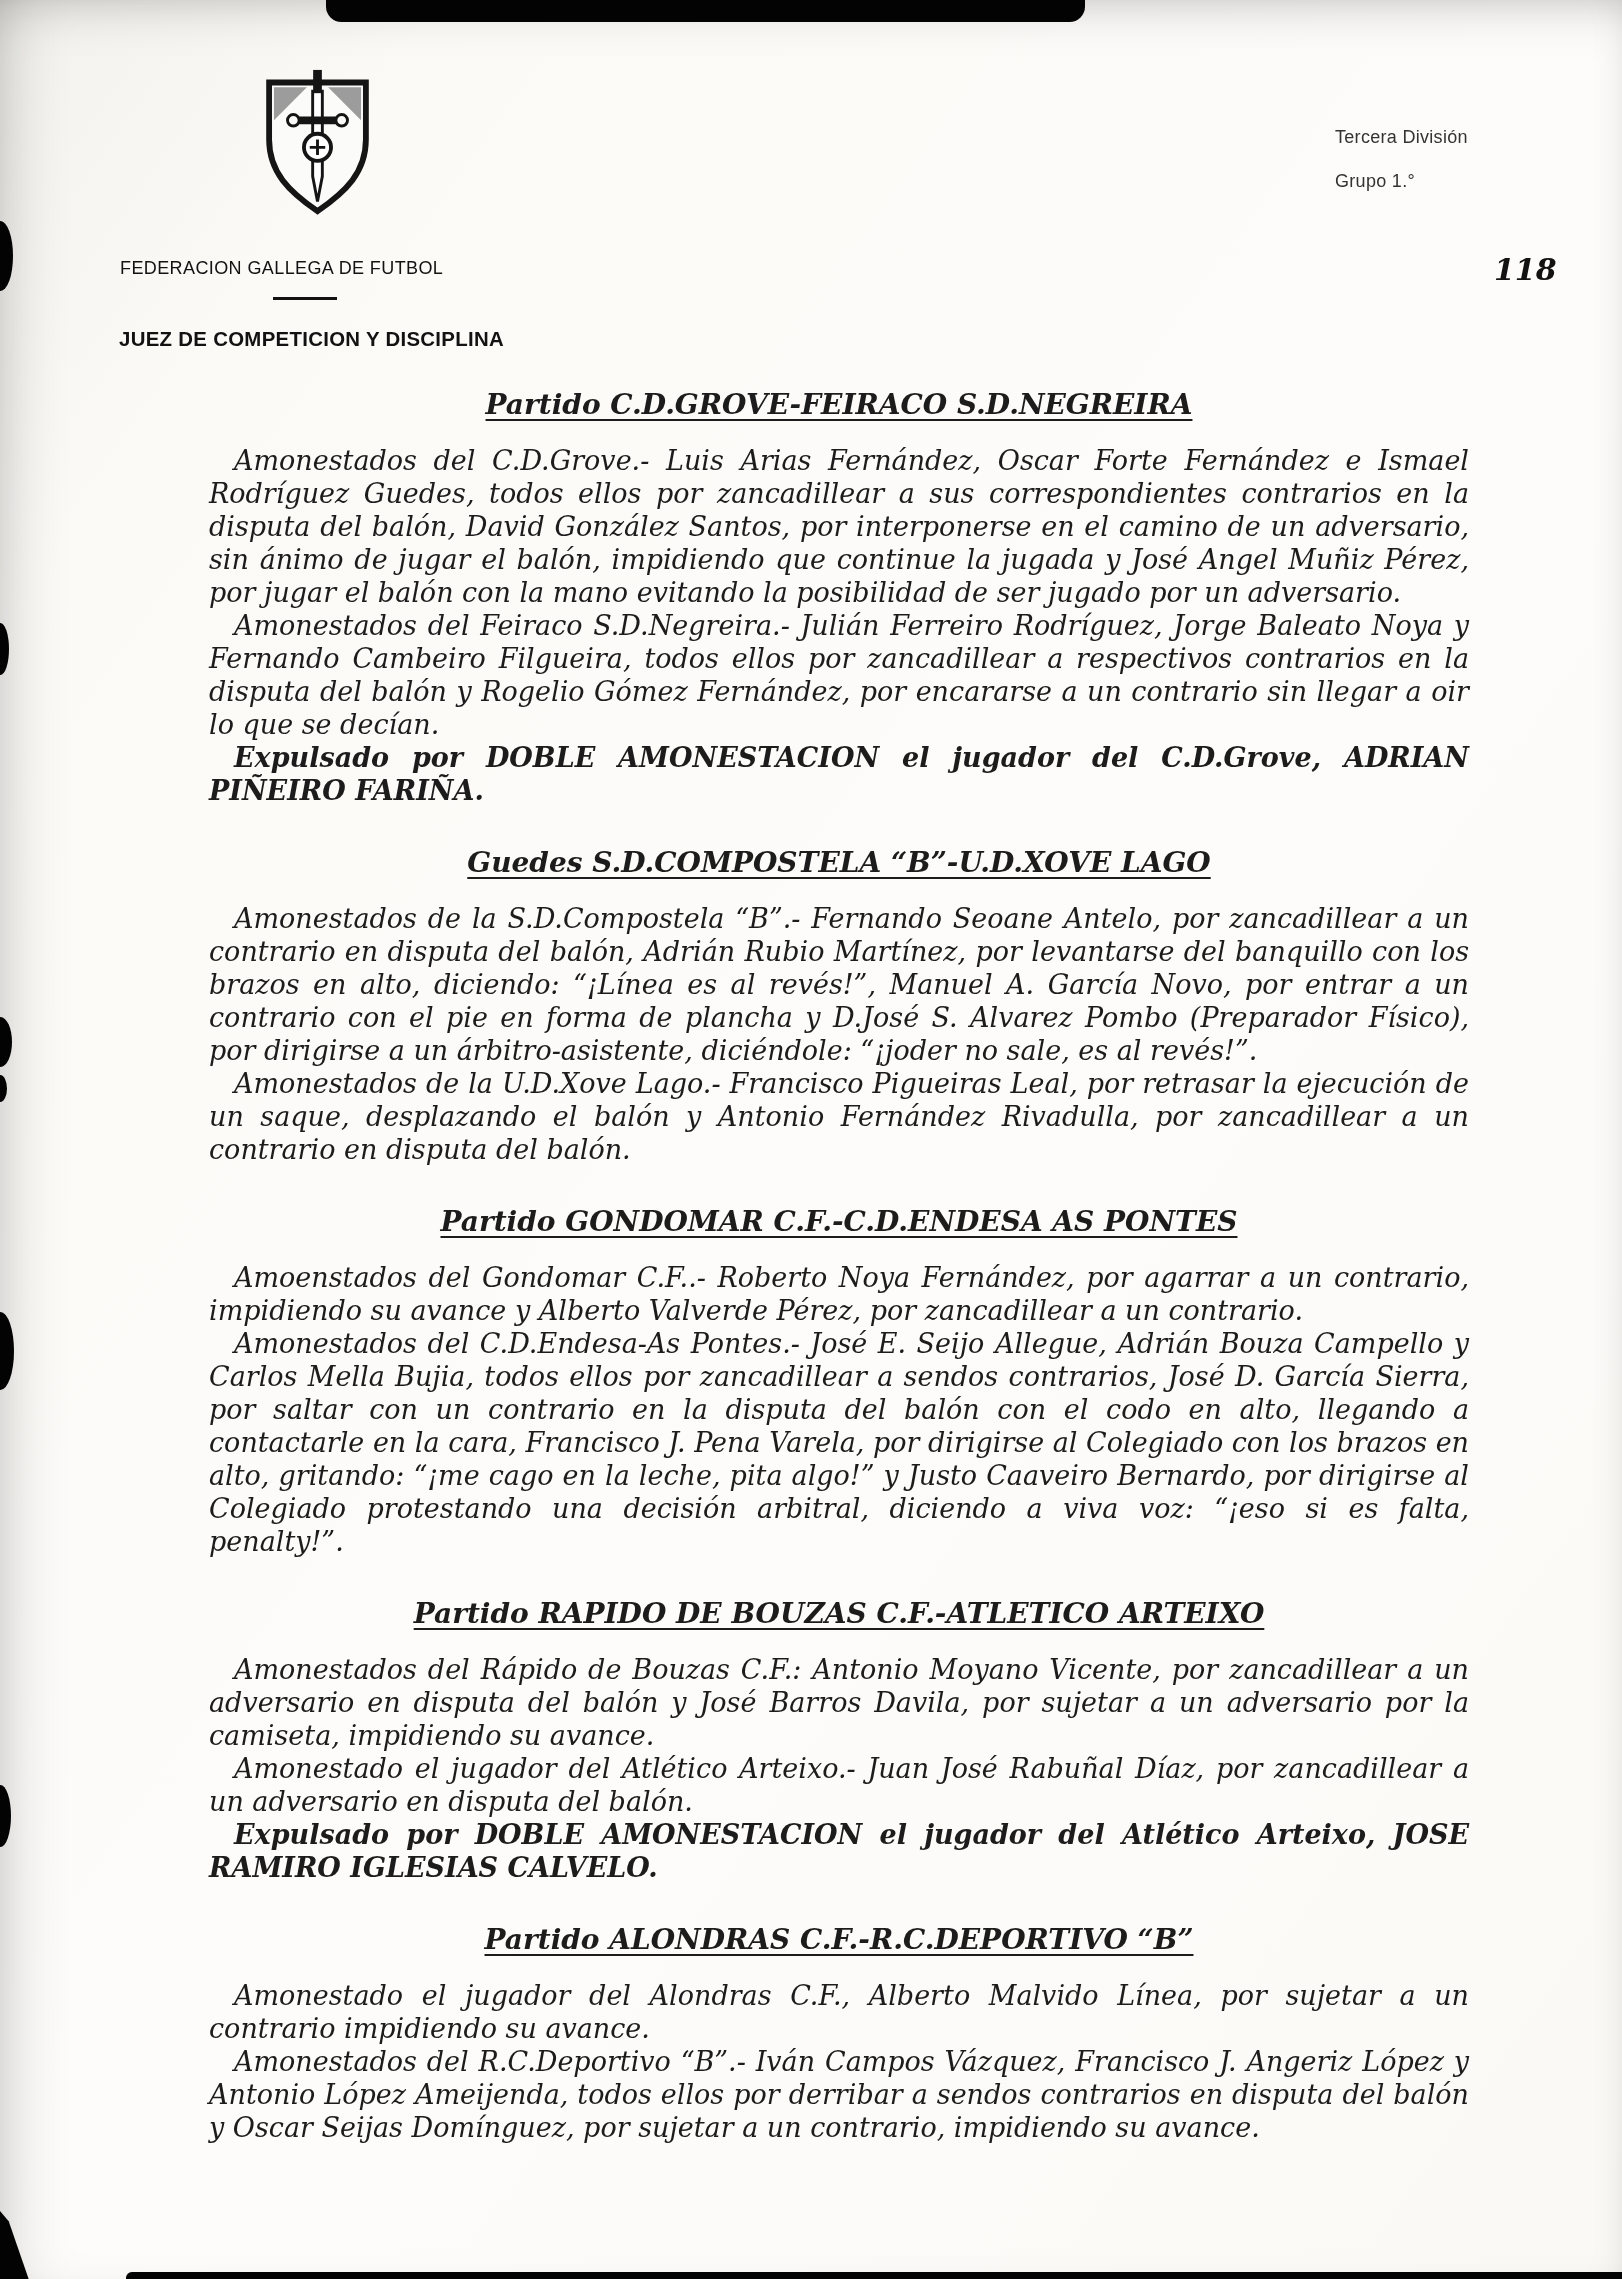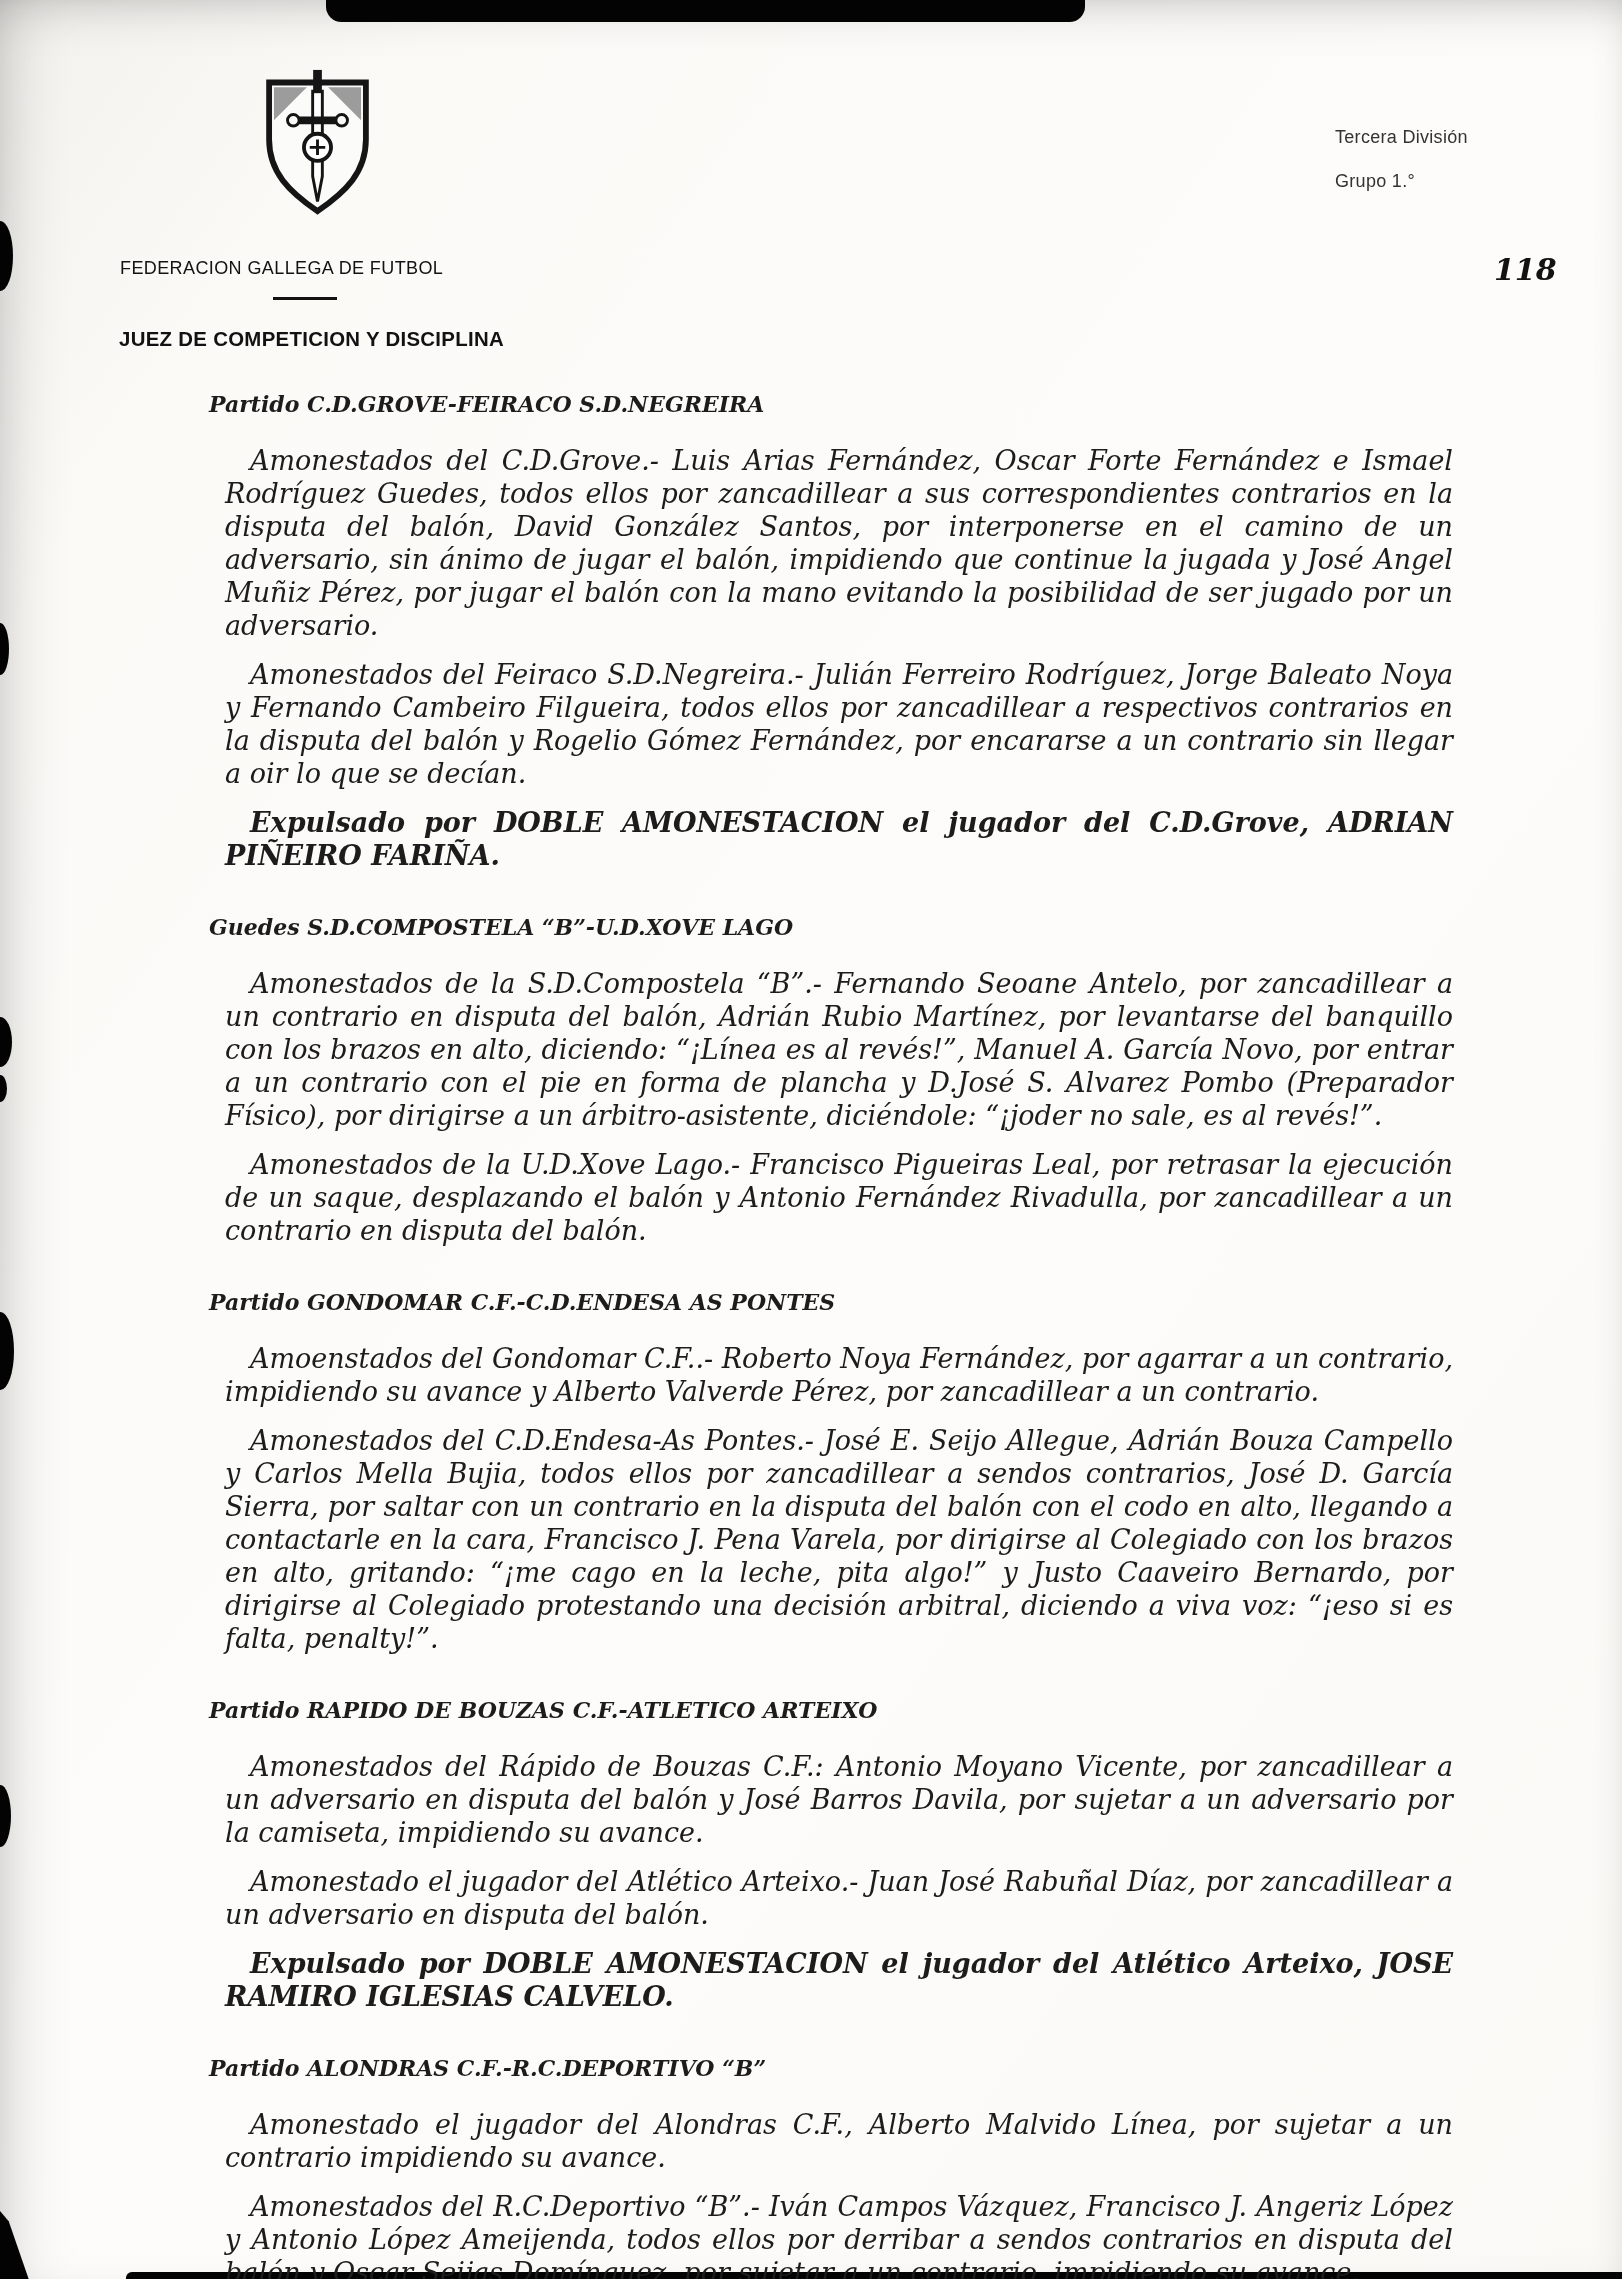--- a/index.html
+++ b/index.html
@@ -97,28 +97,29 @@
     width: 1260px;
     font-family: "DejaVu Serif", serif;
     font-style: italic;
     font-size: 27px;
     line-height: 33px;
     color: #1c1c1c;
     text-align: justify;
   }
   .match-title {
     margin: 39px 0 23px 0;
-    font-size: 22px;
-    font-weight: bold;
+    font-size: 28px;
+    font-weight: bold;
+    text-decoration: underline;
     text-underline-offset: 4.9px;
-    text-align: left;
+    text-align: center;
   }
   .match-section:first-child .match-title { margin-top: 0; }
   .body-para {
-    margin: 16px;
+    margin: 0;
     text-indent: 25px;
   }
   .bold-para {
     font-weight: bold;
   }
 </style>
 </head>
 <body>
 
 <div class="page">

